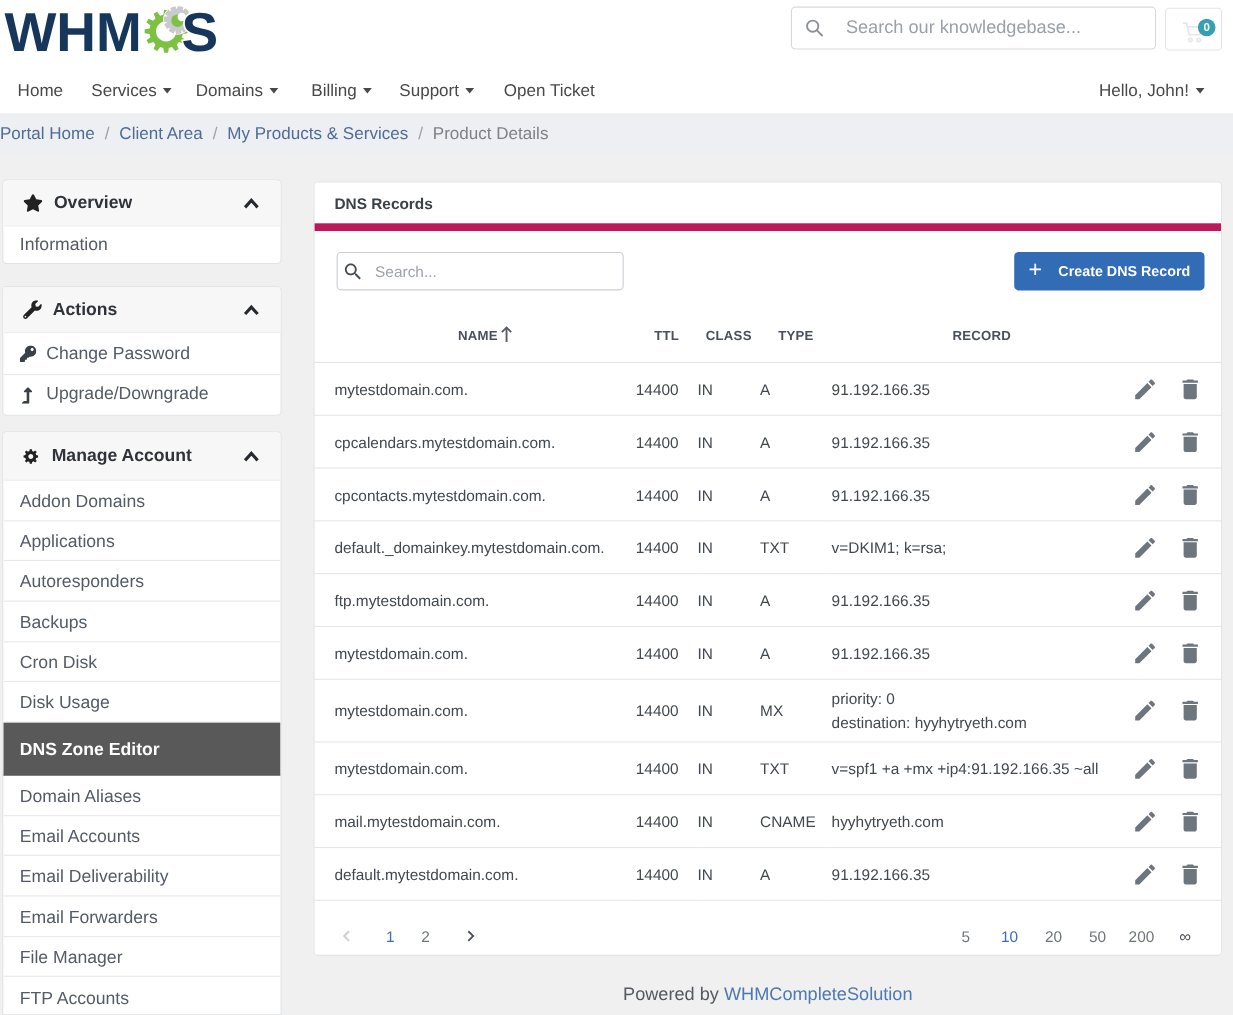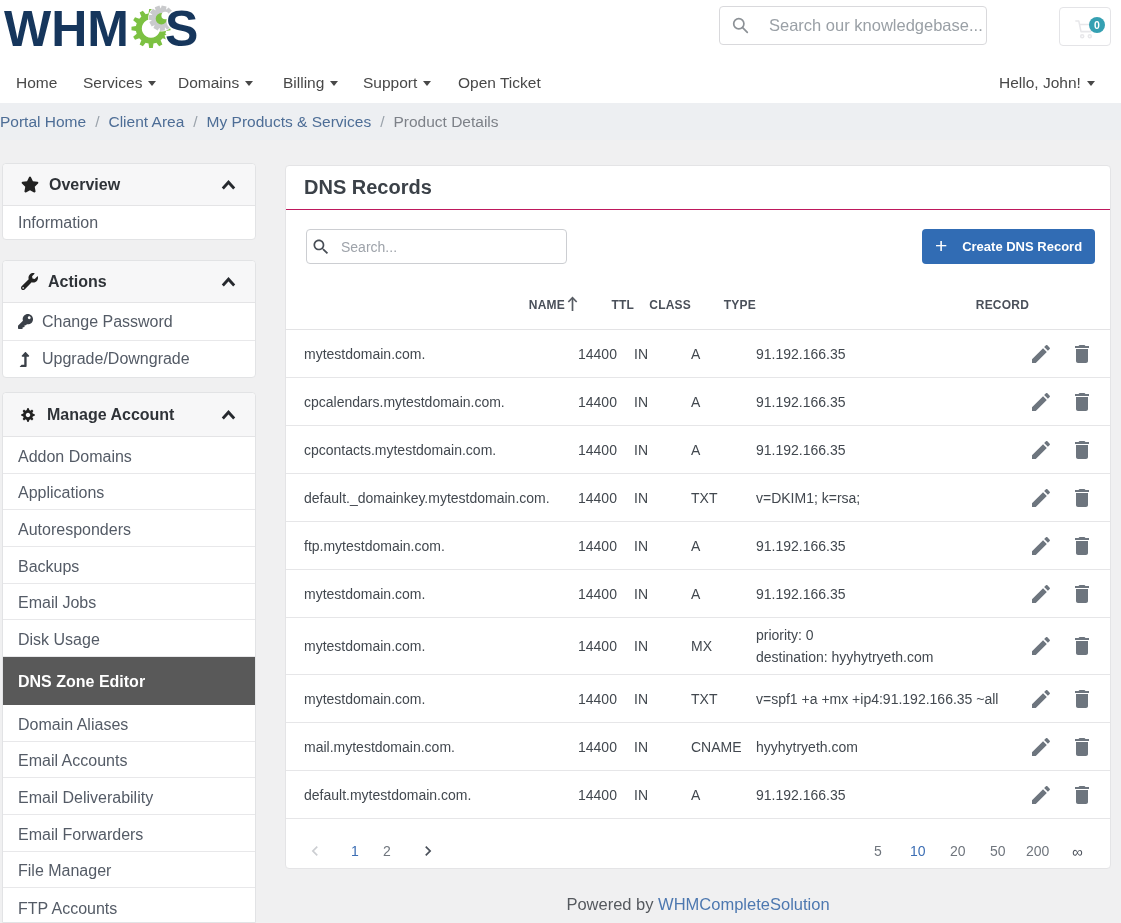--- a/index.html
+++ b/index.html
@@ -2,21 +2,21 @@
 <html><head>
 <meta charset="utf-8">
 <style>
 * { margin:0; padding:0; box-sizing:border-box; }
 html,body { width:1121px; height:923px; }
 body { font-family:"Liberation Sans", sans-serif; background:#f0f0f1; position:relative; overflow:hidden; }
 
 
 #header { position:absolute; top:0; left:0; width:1121px; height:103px; background:#fff; }
 #logo { position:absolute; left:3px; top:1px; }
-#hsearch { position:absolute; left:719px; top:6px; width:268px; height:39px; border:1px solid #d9d9dc; border-radius:4px; display:flex; align-items:center; }
+#hsearch { position:absolute; left:719px; top:6px; width:332px; height:39px; border:1px solid #d9d9dc; border-radius:4px; display:flex; align-items:center; }
 #hsearch svg { margin-left:12px; }
 #hsearch span { margin-left:20px; font-size:16.5px; color:#9aa0a6; }
 #cart { position:absolute; left:1059px; top:7px; width:52px; height:39px; border:1px solid #e4e4e7; border-radius:4px; background:#fff; }
 #cart svg { position:absolute; left:15px; top:10px; }
 #cartbadge { position:absolute; left:29px; top:9px; width:16px; height:16px; border-radius:50%; background:#35a0b2; color:#fff; font-size:10.5px; font-weight:bold; text-align:center; line-height:16px; }
 .navitem { position:absolute; top:74px; font-size:15.5px; color:#484848; white-space:nowrap; }
 .caret { display:inline-block; width:0; height:0; border-left:4.5px solid transparent; border-right:4.5px solid transparent; border-top:5px solid #484848; margin-left:6px; vertical-align:2px; }
 
 
 #crumb { position:absolute; top:103px; left:0; width:1121px; height:37px; background:#edeff2; font-size:15.5px; display:flex; align-items:center; }
@@ -29,30 +29,30 @@
 .shead { height:42px; background:#f7f7f8; border-bottom:1px solid #e4e4e6; border-radius:4px 4px 0 0; display:flex; align-items:center; padding:0 19px 0 18px; font-size:16px; font-weight:bold; color:#2f3338; }
 
 .shead .chev { margin-left:auto; }
 .sitem { display:flex; align-items:center; padding:0 15px; font-size:16px; color:#545b66; border-bottom:1px solid #e8e8ea; }
 .sitem:last-child { border-bottom:none; }
 
 .c3 .sitem { padding-top:4px; } .sitem.sel { background:#595959; color:#fff; font-weight:bold; border-bottom-color:#595959; }
 
 
 #main { position:absolute; left:285px; top:165px; width:826px; height:704px; background:#fff; border:1px solid #e4e4e6; border-radius:4px; }
-#mtitle { height:44px; border-bottom:1px solid #be185d; display:flex; align-items:center; padding-left:18px; font-size:20px; font-weight:bold; color:#3b4148; }
+#mtitle { height:44px; border-bottom:7px solid #be185d; display:flex; align-items:center; padding-left:18px; font-size:14px; font-weight:bold; color:#3b4148; }
 #msearch { position:absolute; left:20px; top:63px; width:261px; height:35px; border:1px solid #ccced2; border-radius:4px; display:flex; align-items:center; }
 #msearch svg { margin-left:4px; }
 #msearch span { margin-left:10px; font-size:14px; color:#9ea3aa; }
 #createbtn { position:absolute; left:636px; top:63px; width:173px; height:35px; background:#316cb4; border-radius:4px; display:flex; align-items:center; justify-content:center; color:#fff; font-size:13px; font-weight:bold; }
 #createbtn .plus { font-size:21px; font-weight:normal; margin-right:15px; margin-top:-2px; }
 
 table { border-collapse:collapse; table-layout:fixed; width:824px; position:absolute; top:98px; left:0; }
 col.c1{width:292px} col.c2{width:56px} col.c3{width:57px} col.c4{width:65px} col.c5{width:273px} col.c6{width:81px}
-th { text-align:right; font-size:12px; color:#4a505a; padding:32px 0 16px; line-height:16px; letter-spacing:.2px; border-bottom:1px solid #e3e3e5; font-weight:bold; }
+th { text-align:center; font-size:12px; color:#4a505a; padding:32px 0 16px; line-height:16px; letter-spacing:.2px; border-bottom:1px solid #e3e3e5; font-weight:bold; }
 th:first-child, td:first-child { padding-left:18px; }
 td { font-size:14px; color:#42484f; height:48px; border-bottom:1px solid #e6e6e8; vertical-align:middle; }
 tr.tall td { height:57px; line-height:22.3px; }
 td.act { text-align:right; padding-right:16px; white-space:nowrap; }
 td.act svg { vertical-align:middle; } td.act svg + svg { margin-left:17px; }
 
 #pager { position:absolute; left:0; top:662px; width:824px; height:41px; }
 .pgnum { position:absolute; top:15px; font-size:14px; color:#6f757d; }
 .pgblue { color:#3c6eb4; }
 
@@ -135,21 +135,21 @@
 <div class="scard c3" style="top:392px; height:531px; overflow:hidden; border-radius:4px 4px 0 0">
   <div class="shead" style="height:44px"><svg width="14" height="14" viewBox="0 0 20 20" style="margin-right:12px">
         <path fill="#222" fill-rule="evenodd" d="M6.4,3.8 L6.8,3.6 L7.2,3.3 L7.7,3.2 L8.2,3.0 L8.6,0.5 L11.4,0.5 L11.8,3.0 L12.3,3.2 L12.8,3.3 L13.2,3.6 L13.6,3.8 L15.7,2.3 L17.7,4.3 L16.2,6.4 L16.4,6.8 L16.7,7.2 L16.8,7.7 L17.0,8.2 L19.5,8.6 L19.5,11.4 L17.0,11.8 L16.8,12.3 L16.7,12.8 L16.4,13.2 L16.2,13.6 L17.7,15.7 L15.7,17.7 L13.6,16.2 L13.2,16.4 L12.8,16.7 L12.3,16.8 L11.8,17.0 L11.4,19.5 L8.6,19.5 L8.2,17.0 L7.7,16.8 L7.2,16.7 L6.8,16.4 L6.4,16.2 L4.3,17.7 L2.3,15.7 L3.8,13.6 L3.6,13.2 L3.3,12.8 L3.2,12.3 L3.0,11.8 L0.5,11.4 L0.5,8.6 L3.0,8.2 L3.2,7.7 L3.3,7.2 L3.6,6.8 L3.8,6.4 L2.3,4.3 L4.3,2.3 Z M13.2,10.0 L13.0,8.8 L12.3,7.7 L11.2,7.0 L10.0,6.8 L8.8,7.0 L7.7,7.7 L7.0,8.8 L6.8,10.0 L7.0,11.2 L7.7,12.3 L8.8,13.0 L10.0,13.2 L11.2,13.0 L12.3,12.3 L13.0,11.2 L13.2,10.0 Z"></path>
       </svg>Manage Account<svg class="chev" width="15" height="12" viewBox="0 0 15 12" style="margin-left:auto">
         <path d="M1.8 9.5 L7.5 3.2 L13.2 9.5" fill="none" stroke="#26292e" stroke-width="2.8"></path>
       </svg></div>
   <div class="sitem" style="height:36.66px">Addon Domains</div>
   <div class="sitem" style="height:36.66px">Applications</div>
   <div class="sitem" style="height:36.66px">Autoresponders</div>
   <div class="sitem" style="height:36.66px">Backups</div>
-  <div class="sitem" style="height:36.66px">Email Jobs</div>
+  <div class="sitem" style="height:36.66px">Cron Disk</div>
   <div class="sitem" style="height:36.66px">Disk Usage</div>
   <div class="sitem sel" style="height:48px">DNS Zone Editor</div>
   <div class="sitem" style="height:36.66px">Domain Aliases</div>
   <div class="sitem" style="height:36.66px">Email Accounts</div>
   <div class="sitem" style="height:36.66px">Email Deliverability</div>
   <div class="sitem" style="height:36.66px">Email Forwarders</div>
   <div class="sitem" style="height:36.66px">File Manager</div>
   <div class="sitem" style="height:36.66px">FTP Accounts</div>
 </div>
 

